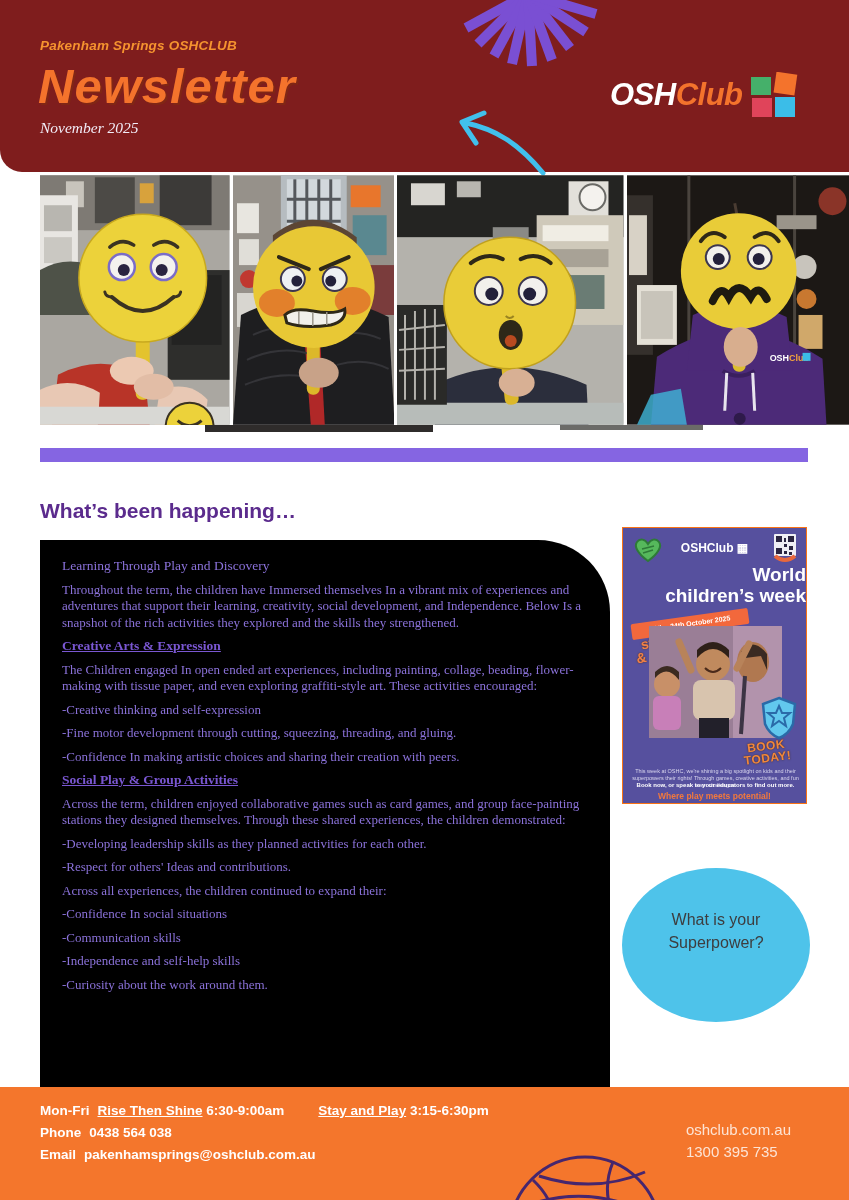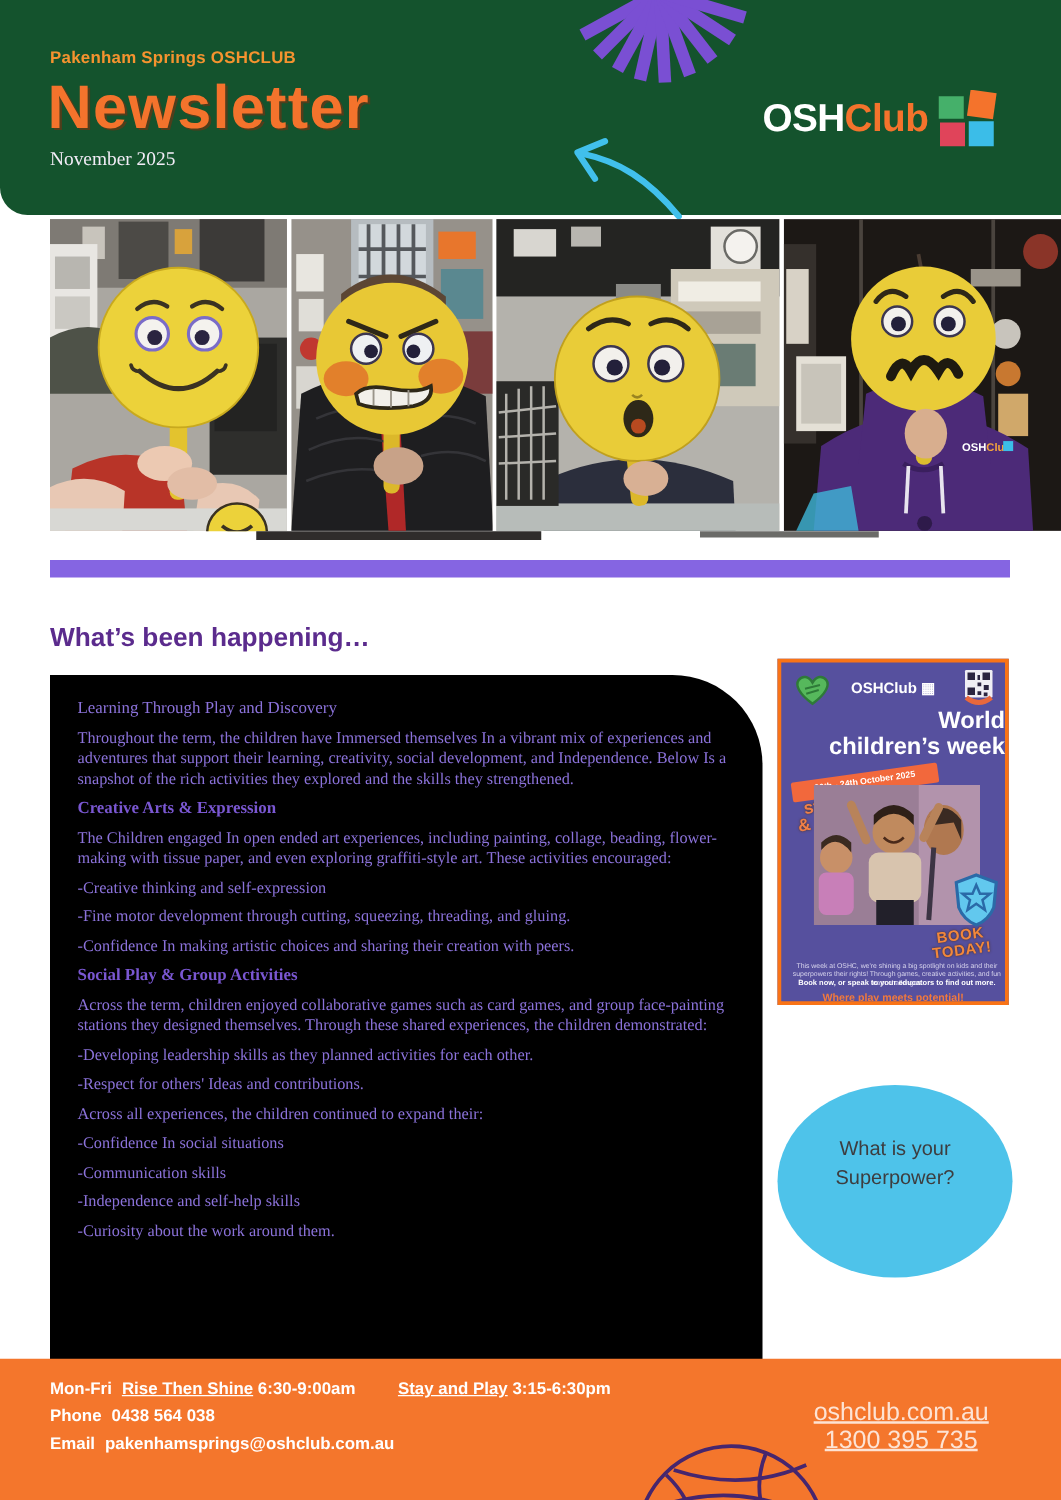--- a/index.html
+++ b/index.html
@@ -5,21 +5,21 @@
   * { margin:0; padding:0; box-sizing:border-box; }
   html,body { background:#ffffff; }
   .page {
     position:relative; width:849px; height:1200px; margin:0 auto;
     background:#ffffff; overflow:hidden;
     font-family:"Liberation Sans", sans-serif;
   }
   
   .header {
     position:absolute; left:0; top:0; width:849px; height:172px;
-    background:#14532d; border-bottom-left-radius:22px;
+    background:#7f1d1d; border-bottom-left-radius:22px;font-style:italic;
   }
   .starburst { position:absolute; left:448px; top:0; }
   .club-label {
     position:absolute; left:40px; top:38px;
     color:#f5932f; font-size:13.5px; font-weight:bold; letter-spacing:.2px;
   }
   .big-title {
     position:absolute; left:38px; top:58px;
     color:#f4732c; font-size:49px; font-weight:800; letter-spacing:1px;
     text-shadow:2px 2px 0 rgba(130,45,15,.55);
@@ -50,25 +50,25 @@
   }
   .content-box {
     position:absolute; left:40px; top:512px; width:570px; height:567px;
     background:#000000; border-top-right-radius:72px;
     padding:18px 20px 0 22px;
     margin-top:28px;
   }
   .blk { font-family:"Liberation Serif", serif; font-size:13px; line-height:16.5px;
          color:#8b72da; margin-bottom:7px; }
   .blk-lead { font-size:13.5px; }
-  .blk-h { font-weight:bold; color:#7a57d2; font-size:13.5px; margin-top:2px; }
+  .blk-h { font-weight:bold; text-decoration:underline; color:#7a57d2; font-size:13.5px; margin-top:2px; }
   
   .poster {
     position:absolute; left:622px; top:527px; width:185px; height:277px;
-    background:#56509e; border:3px solid #f97316; overflow:hidden;
+    background:#56509e; border:1px solid #f97316; overflow:hidden;
   }
   .poster-logo-row { position:absolute; left:0; top:13px; width:100%; text-align:center;
     color:#ffffff; font-size:12px; font-weight:800; }
   .poster-heart { position:absolute; left:10px; top:8px; }
   .poster-qr { position:absolute; right:8px; top:6px; }
   .poster-title { position:absolute; left:0; top:36px; width:100%; text-align:right;
     color:#ffffff; font-weight:800; font-size:19px; line-height:21px; }
   .poster-ribbon {
     position:absolute; left:8px; top:88px; width:118px; height:16px;
     background:#f2683c; transform:rotate(-8deg); border-radius:2px;
@@ -103,22 +103,22 @@
   
   .footer {
     position:absolute; left:0; top:1087px; width:849px; height:113px;
     background:#f4762c; color:#ffffff;padding-left:40px;
   }
   .footer-lines { position:absolute; left:40px; top:16px; font-size:13.5px; font-weight:bold; }
   .footer-row { margin-bottom:6px; height:16px; }
   .u { text-decoration:underline; }
   .gap-sm { display:inline-block; width:8px; }
   .gap-lg { display:inline-block; width:34px; }
-  .footer-contact { position:absolute; right:58px; top:32px; text-align:center;
-    color:rgba(255,255,255,.8); font-size:20px; line-height:22px; font-weight:normal;text-decoration:underline; }
+  .footer-contact { position:absolute; right:58px; top:32px; text-align:left;
+    color:rgba(255,255,255,.8); font-size:15px; line-height:22px; font-weight:normal; }
   .basketball { position:absolute; left:495px; top:63px; }
 </style>
 </head>
 <body>
 
 <div class="page">
 
   <div class="header">
     <svg class="starburst" width="160" height="70" viewBox="0 0 160 70">
       <g stroke="#7a4fd3" stroke-width="10" stroke-linecap="butt">

